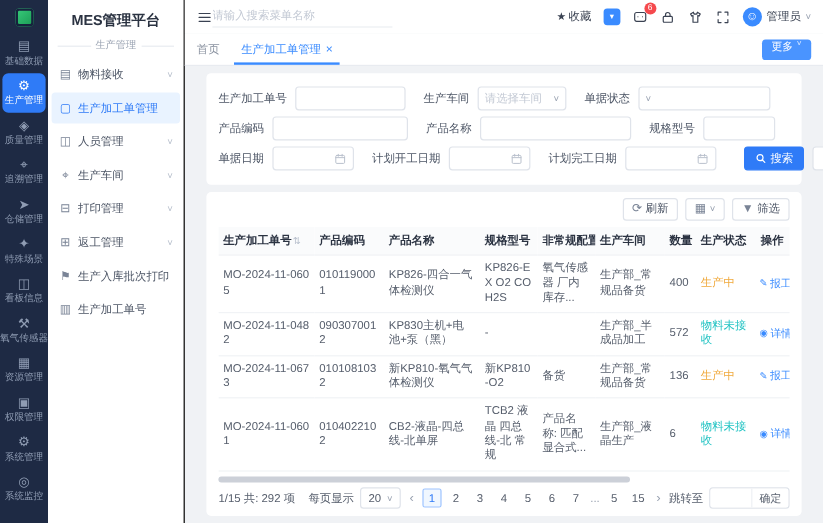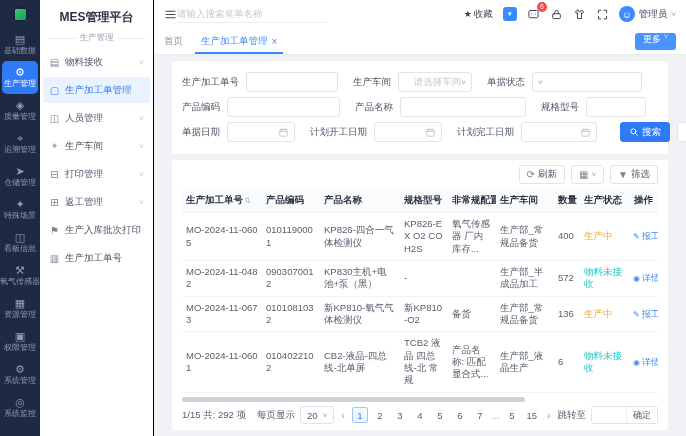--- a/index.html
+++ b/index.html
@@ -48,21 +48,21 @@
 .tab .x{font-size:10px;}
 .more-btn{margin-left:auto;background:#4a94ff;color:#fff;border:none;border-radius:3px;font-size:9px;height:17px;padding:0 8px;display:flex;align-items:flex-start;gap:3px;cursor:pointer;}
 .chev-w{font-size:7px;color:#dceaff;}
 
 .content{flex:1;min-height:0;padding:6px 18px;display:flex;flex-direction:column;gap:6px;}
 .card{background:#fff;border-radius:4px;}
 .filter-card{padding:6px 10px 7px;flex:0 0 auto;}
 .f-row{display:flex;align-items:center;margin:5px 0;gap:7px;}
 .fields-inline{display:flex;align-items:center;gap:7px;}
 .f-label{font-size:9.5px;color:#4c5565;white-space:nowrap;}
-.ctrl{border:1px solid #dfe3ea;border-radius:3px;height:20px;display:flex;align-items:center;padding:0 5px;font-size:9.5px;color:#333;background:#fff;margin-right:8px;text-align:right;}
+.ctrl{border:1px solid #dfe3ea;border-radius:3px;height:20px;display:flex;align-items:center;padding:0 5px;font-size:9.5px;color:#333;background:#fff;margin-right:8px;}
 input.ctrl{outline:none;}
 .ctrl .ph{color:#c3c9d4;flex:1;overflow:hidden;white-space:nowrap;}
 .ctrl svg{flex:0 0 auto;}
 .btn{display:inline-flex;align-items:center;gap:3px;border:1px solid #dfe3ea;background:#fff;color:#4c5565;font-size:9.5px;height:20px;padding:0 8px;border-radius:3px;cursor:pointer;white-space:nowrap;font-family:inherit;}
 .btn.primary{background:#2f7bf7;border-color:#2f7bf7;color:#fff;margin-left:8px;justify-content:center;}
 .btn .bic{font-size:10px;color:#7a8496;}
 .btn.sm{height:19px;padding:0 7px;}
 
 .table-card{flex:1;min-height:0;display:flex;flex-direction:column;padding:5px 10px 4px;}
 .t-toolbar{display:flex;justify-content:flex-end;gap:6px;padding-bottom:5px;flex:0 0 auto;}

